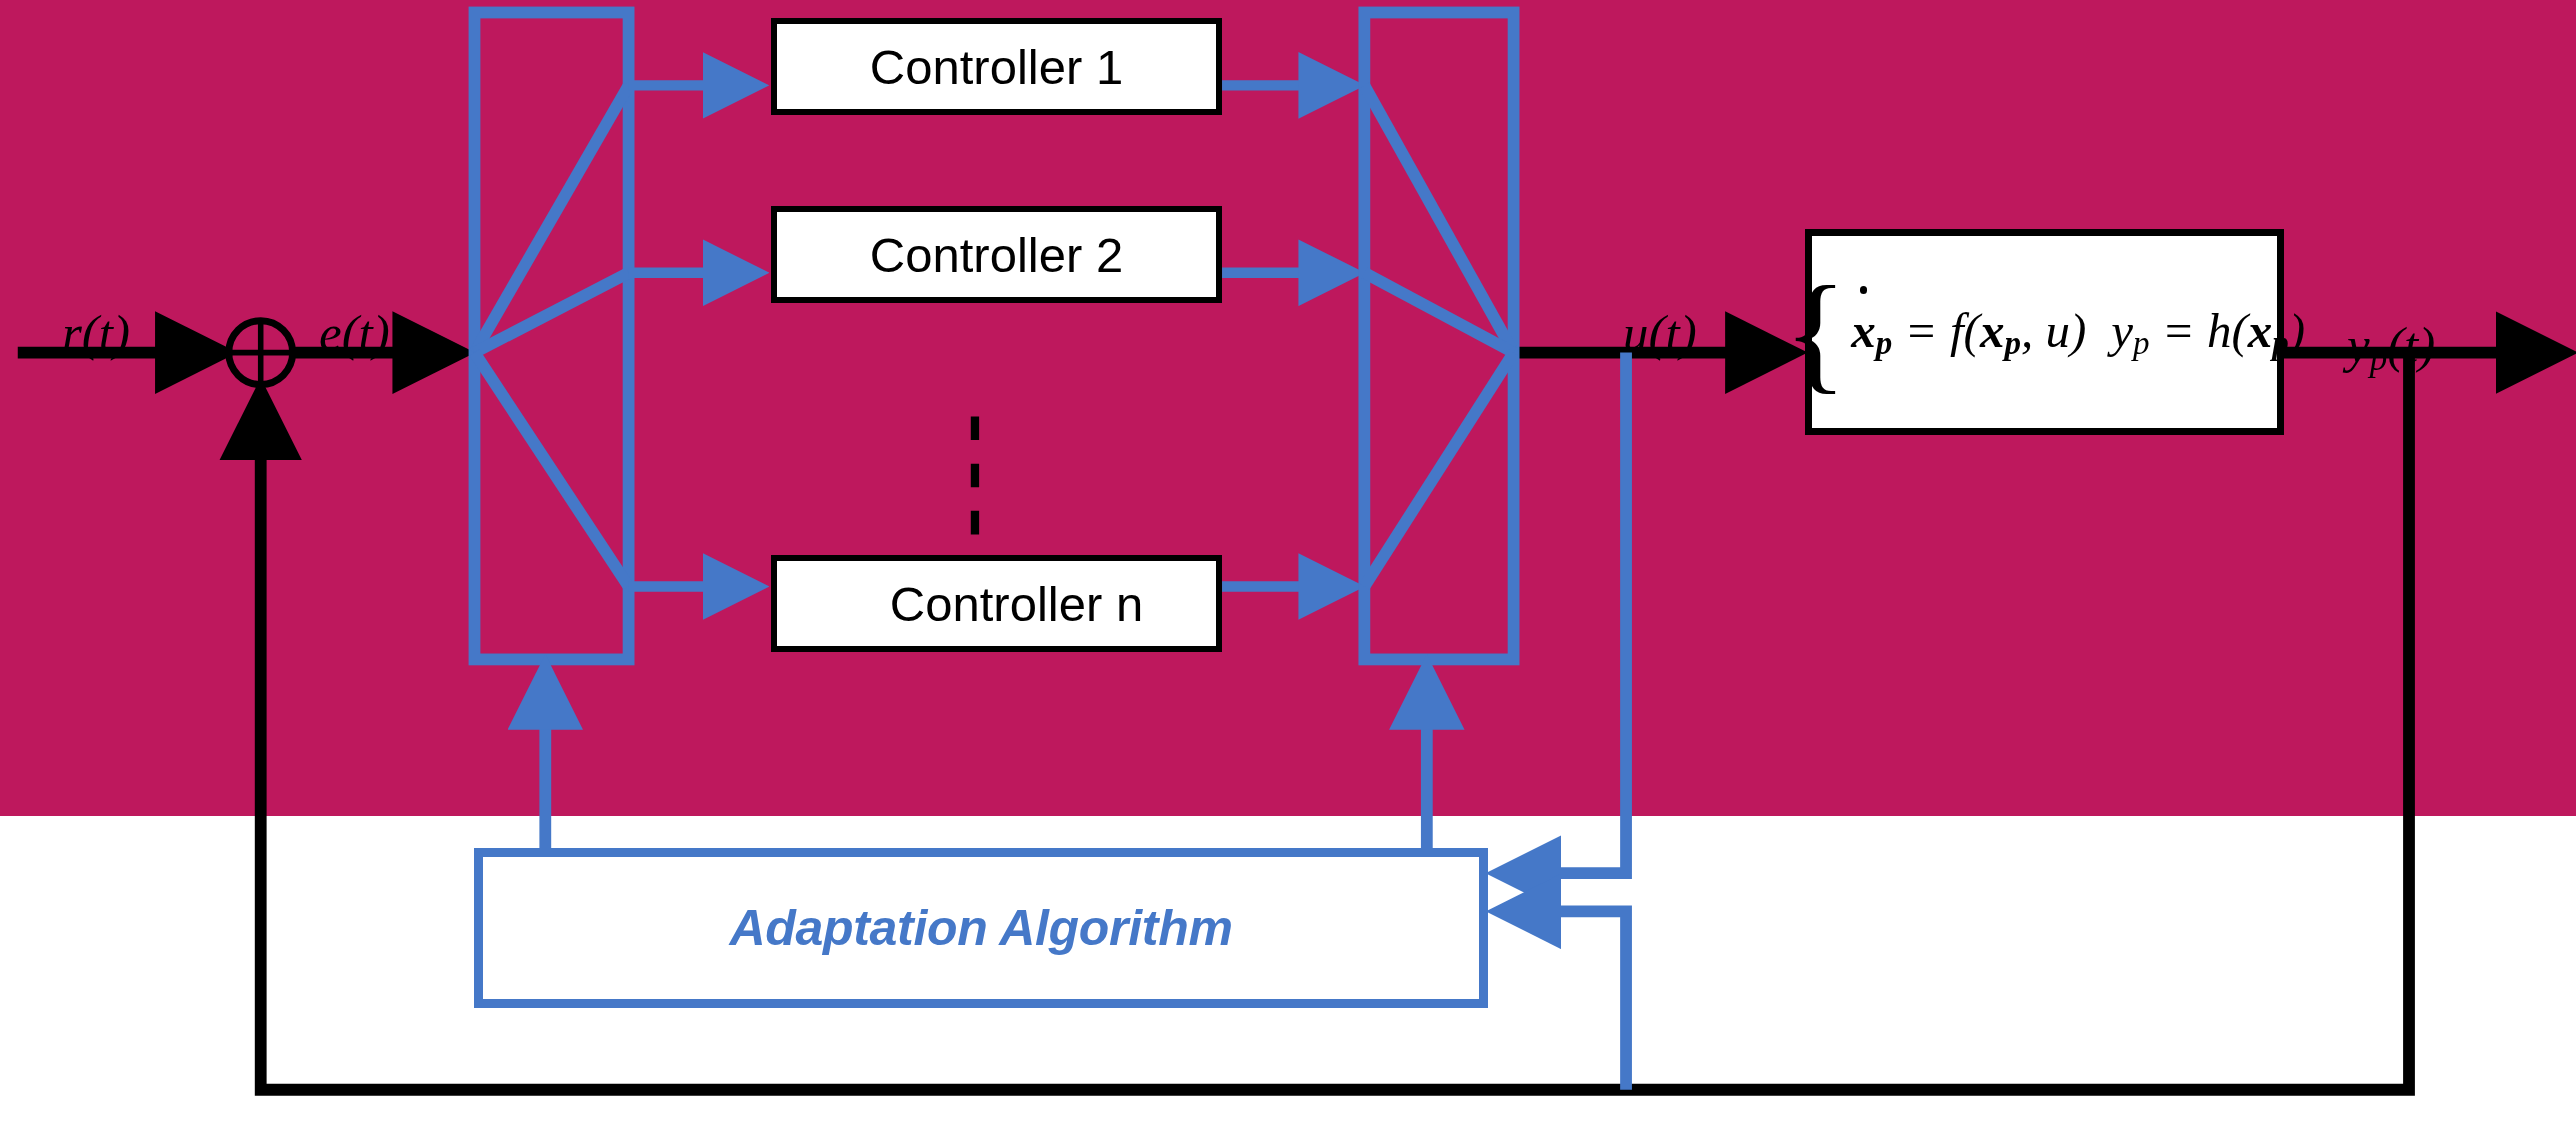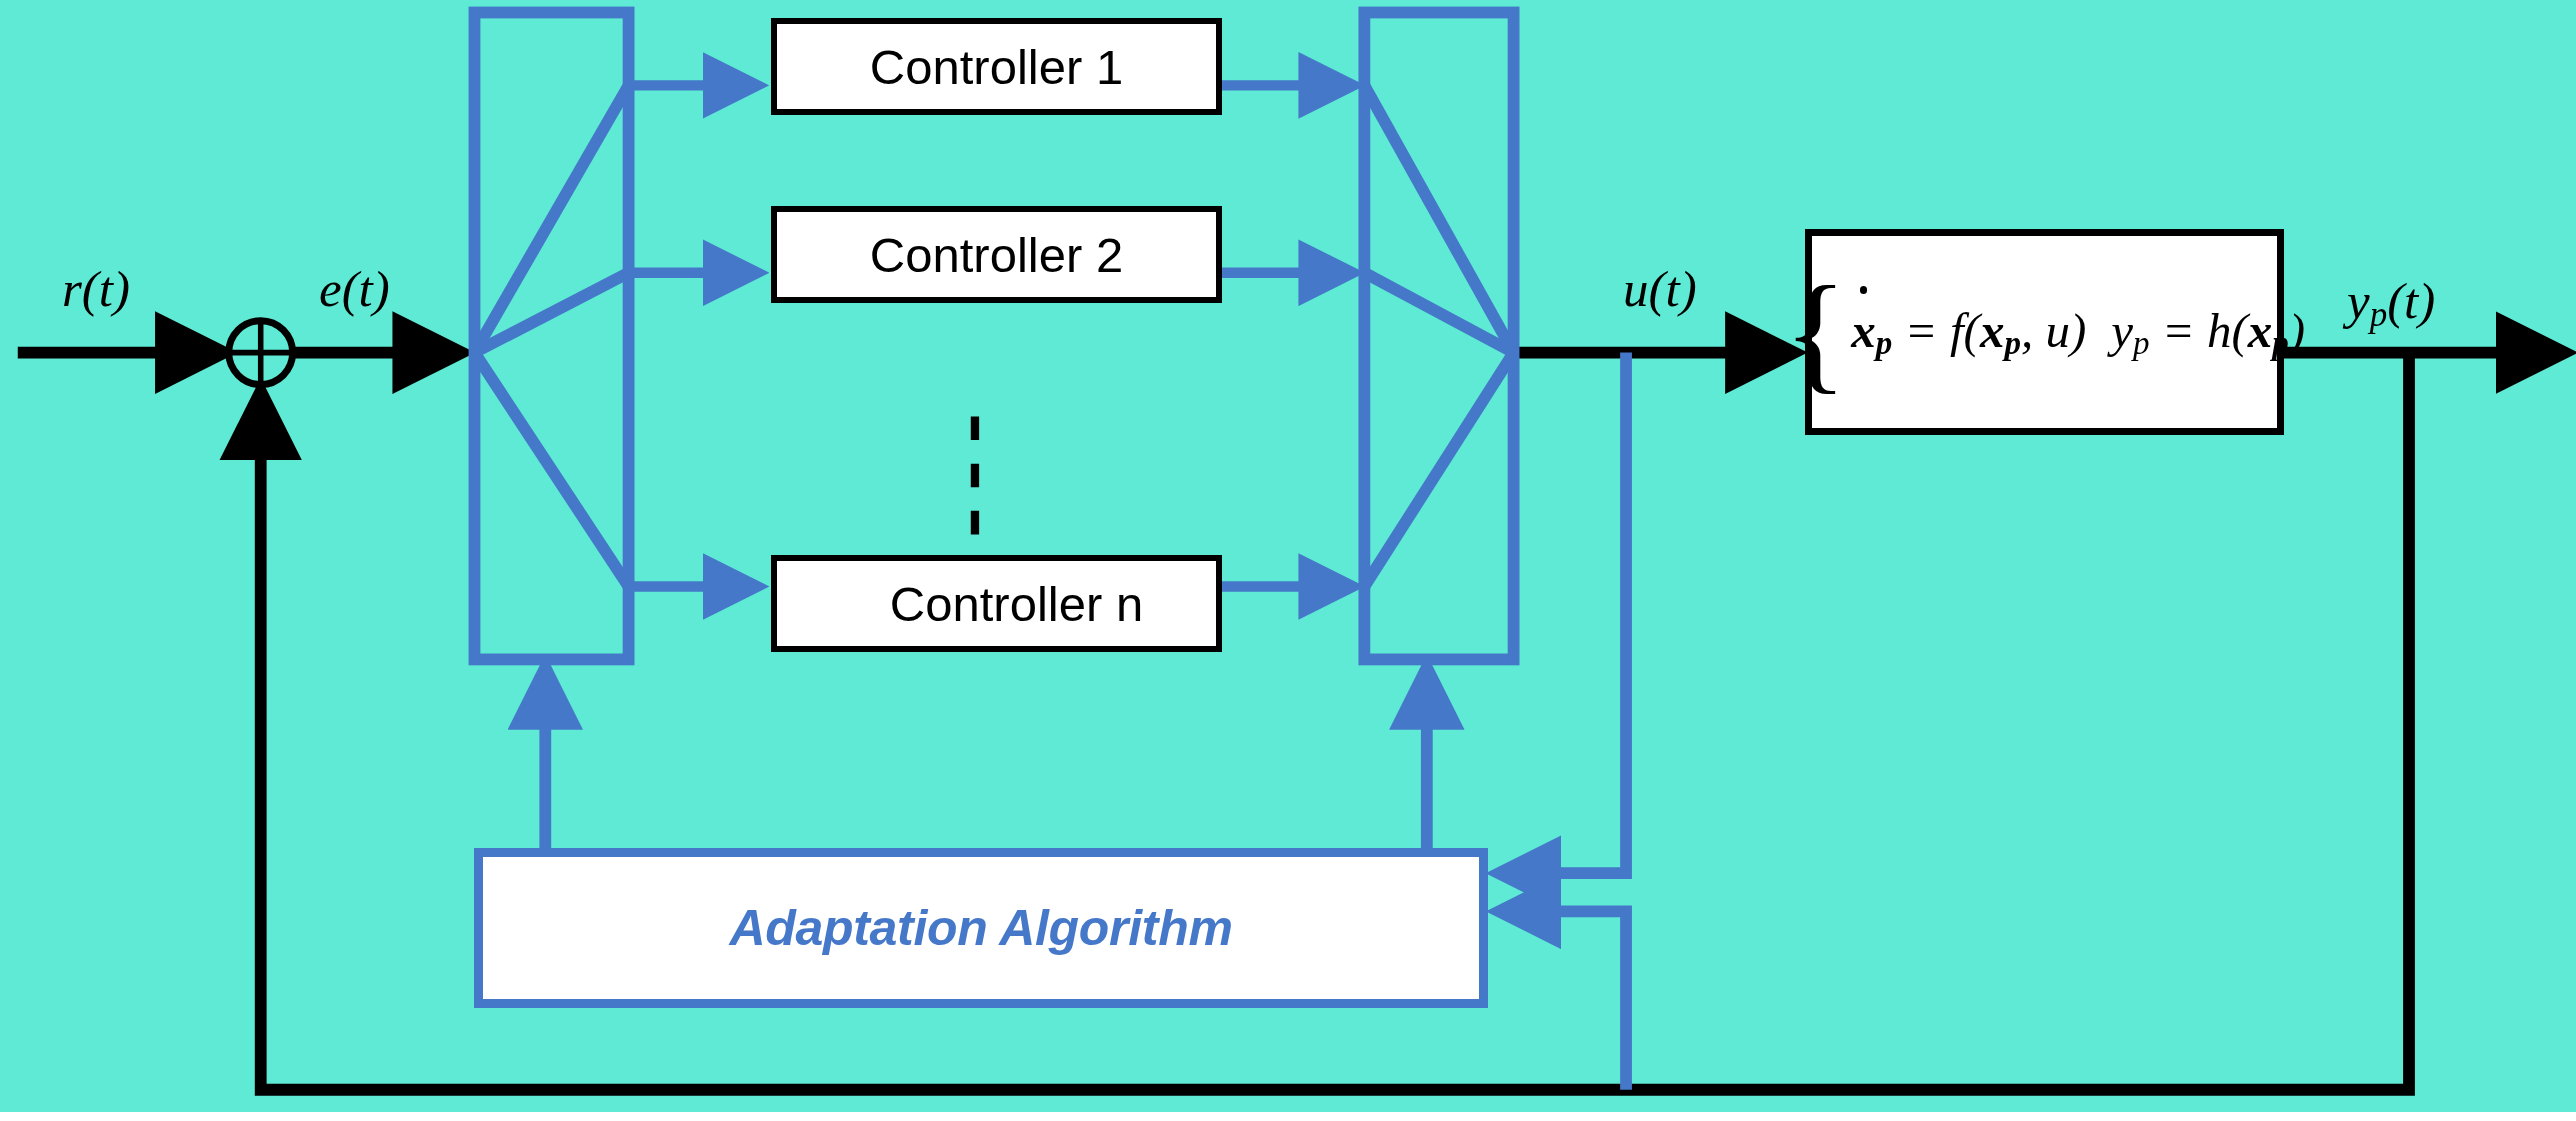--- a/index.html
+++ b/index.html
@@ -1,25 +1,25 @@
 <!DOCTYPE html>
 <html style="font-size:11px"><head>
 <meta charset="utf-8">
 <title>Multiple-Model Adaptive Control Block Diagram</title>
 <style>
   html,body{margin:0;padding:0;background:#ffffff;}
   body{width:2576px;height:1121px;overflow:hidden;
        font-family:"Liberation Sans",sans-serif;}
-  #diagram{position:relative;width:2576px;height:1112px;background:#5eead4;}
+  #diagram{position:relative;width:2576px;height:816px;background:#be185d;}
   svg#canvas{position:absolute;left:0;top:0;width:2576px;height:1121px;}
 
   
   .lbl{position:absolute;white-space:nowrap;}
   .math{font-family:"Liberation Serif",serif;font-style:italic;
-        color:#000;font-size:51px;line-height:1;}
+        color:#000;font-size:51px;line-height:1;margin-top:44px;}
   .math .sub{font-size:35px;vertical-align:-0.22em;font-style:italic;}
   .boxlabel{font-family:"Liberation Sans",sans-serif;font-size:49px;
             color:#000;text-align:center;}
   .adapt-label{font-family:"Liberation Sans",sans-serif;font-weight:bold;
                font-style:italic;font-size:50px;color:#4578C8;
                text-align:left;letter-spacing:-0.3px;}
   .eqn{font-family:"Liberation Serif",serif;font-style:italic;color:#000;
        font-size:49px;line-height:1.22;white-space:nowrap;}
   .eqn b{font-weight:bold;font-style:italic;}
   .eqn .sub{font-size:33px;vertical-align:-0.22em;font-weight:normal;font-style:italic;}

